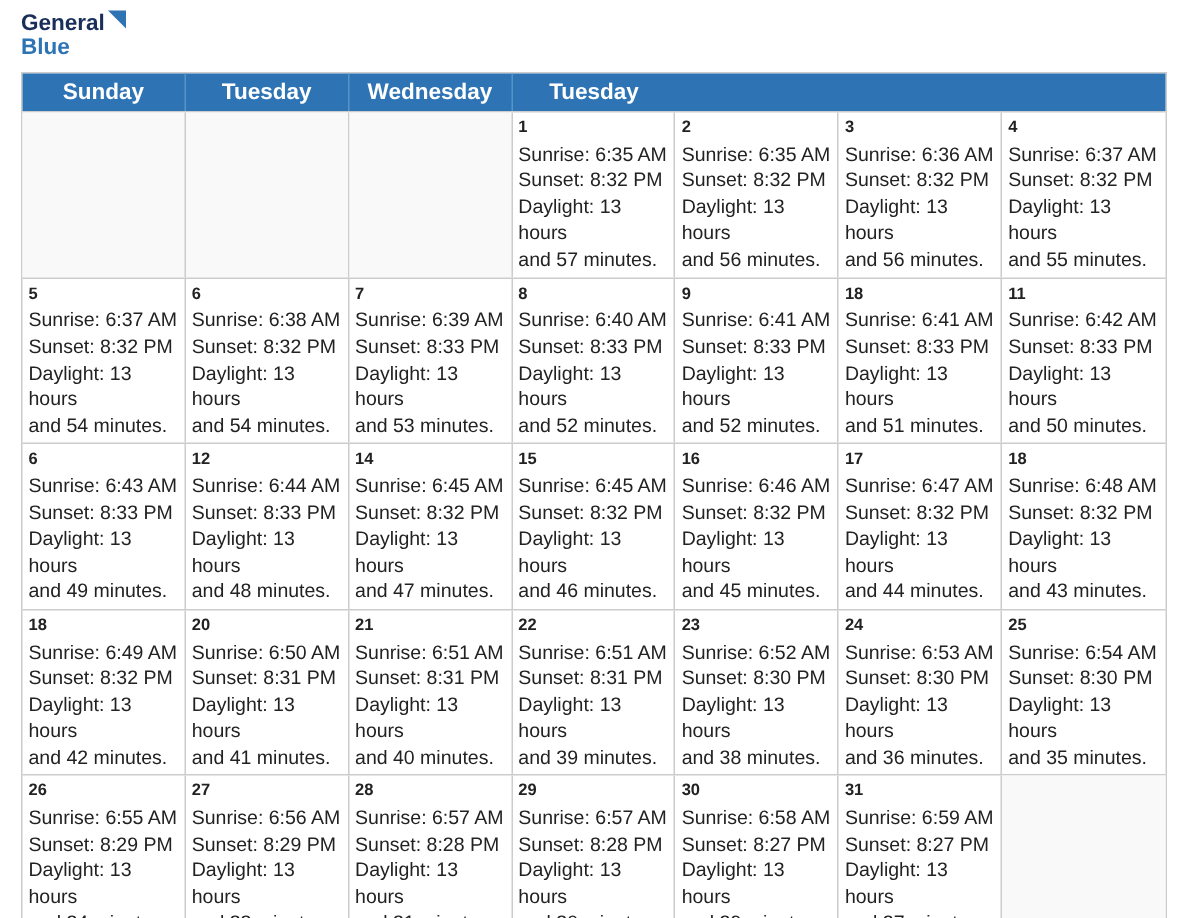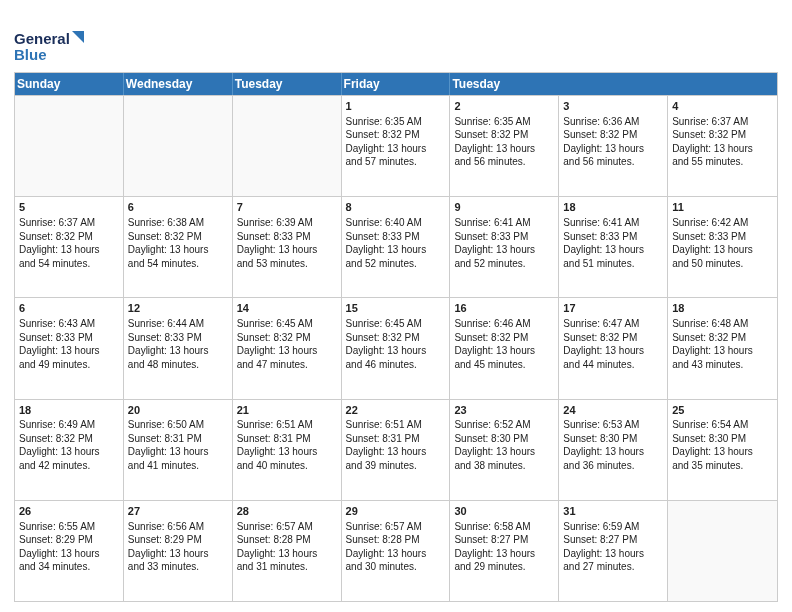--- a/index.html
+++ b/index.html
@@ -6,21 +6,21 @@
     body {
       font-family: Arial, sans-serif;
       background: #fff;
       width: 792px;
       height: 612px;
       overflow: hidden;
     }
     .page {
       width: 792px;
       height: 612px;
-      padding: 26px 14px 10px 14px;
+      padding: 2px 14px 10px 14px;
       display: flex;
       flex-direction: column;
     }
     .header {
       display: flex;
       justify-content: space-between;
       align-items: flex-start;
       margin-bottom: 6px;
     }
     .logo {
@@ -48,22 +48,23 @@
       flex-direction: column;
       border: 1px solid #ccc;
     }
     .cal-header {
       display: grid;
       grid-template-columns: repeat(7, 1fr);
       background: #2e74b5;
     }
     .cal-header-cell {
       color: #fff;
-      font-size: 12px;
+      font-size: 15px;
       font-weight: bold;
+      text-align: center;
       padding: 4px 2px;
       border-right: 1px solid #5593c8;
     }
     .cal-header-cell:last-child { border-right: none; }
     .cal-body {
       display: flex;
       flex-direction: column;
       flex: 1;
     }
     .cal-row {
@@ -83,21 +84,21 @@
     }
     .cal-cell:last-child { border-right: none; }
     .cal-cell.empty { background: #f9f9f9; }
     .day-num {
       font-size: 11px;
       font-weight: bold;
       display: block;
       margin-bottom: 1px;
     }
     .cell-text {
-      font-size: 10px;
+      font-size: 13px;
       color: #222;
       line-height: 1.35;
     }
   </style>
 </head>
 <body>
 
 <div class="page">
   <div class="header">
     <div class="logo">
@@ -109,23 +110,22 @@
   </div>
     <div class="title-block">
       <div class="main-title"></div>
       <div class="subtitle"></div>
     </div>
   </div>
 
   <div class="calendar">
     <div class="cal-header">
     <div class="cal-header-cell">Sunday</div>
+        <div class="cal-header-cell">Tuesday</div>
         <div class="cal-header-cell">Wednesday</div>
-        <div class="cal-header-cell">Tuesday</div>
-        <div class="cal-header-cell">Friday</div>
         <div class="cal-header-cell">Tuesday</div>
       </div>
     <div class="cal-body">
     <div class="cal-row">
           <div class="cal-cell empty"></div>
           <div class="cal-cell empty"></div>
           <div class="cal-cell empty"></div>
           <div class="cal-cell">
             <span class="day-num">1</span>
             <div class="cell-text">Sunrise: 6:35 AM<br>Sunset: 8:32 PM<br>Daylight: 13 hours<br>and 57 minutes.</div>

